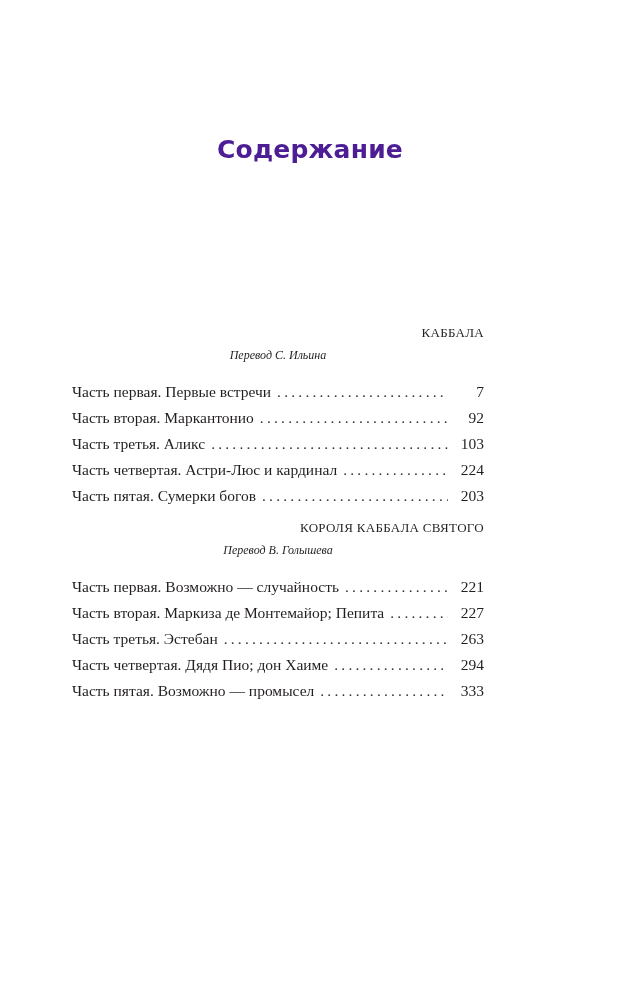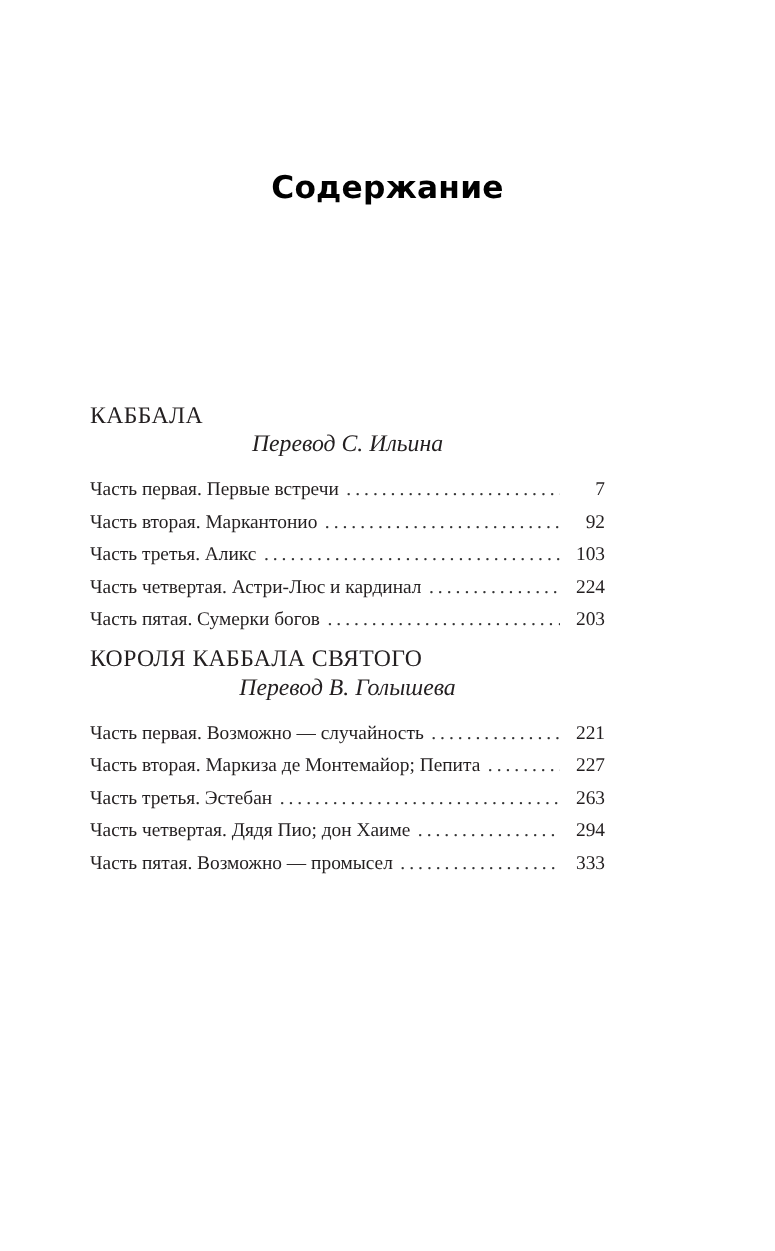--- a/index.html
+++ b/index.html
@@ -17,37 +17,37 @@
     }
     .page-title {
       position: absolute;
       top: 118px;
       left: 0;
       width: 620px;
       text-align: center;
       font-family: "DejaVu Sans", "Liberation Sans", sans-serif;
       font-size: 25px;
       letter-spacing: 0.2px;
-      color: #000000;
+      color: #4c1d95;
     }
     .section {
       position: absolute;
       left: 72px;
       width: 412px;
     }
     .section-head {
-      text-align: left;
-      font-size: 19px;
+      text-align: right;
+      font-size: 13px;
       line-height: 22px;
       letter-spacing: 0.3px;
     }
     .section-translator {
       text-align: center;
       font-style: italic;
-      font-size: 19px;
+      font-size: 12px;
       line-height: 21px;
       margin-top: 1px;
     }
     .toc {
       margin-top: 13px;
     }
     .toc-row {
       display: flex;
       align-items: flex-end;
       height: 26px;

